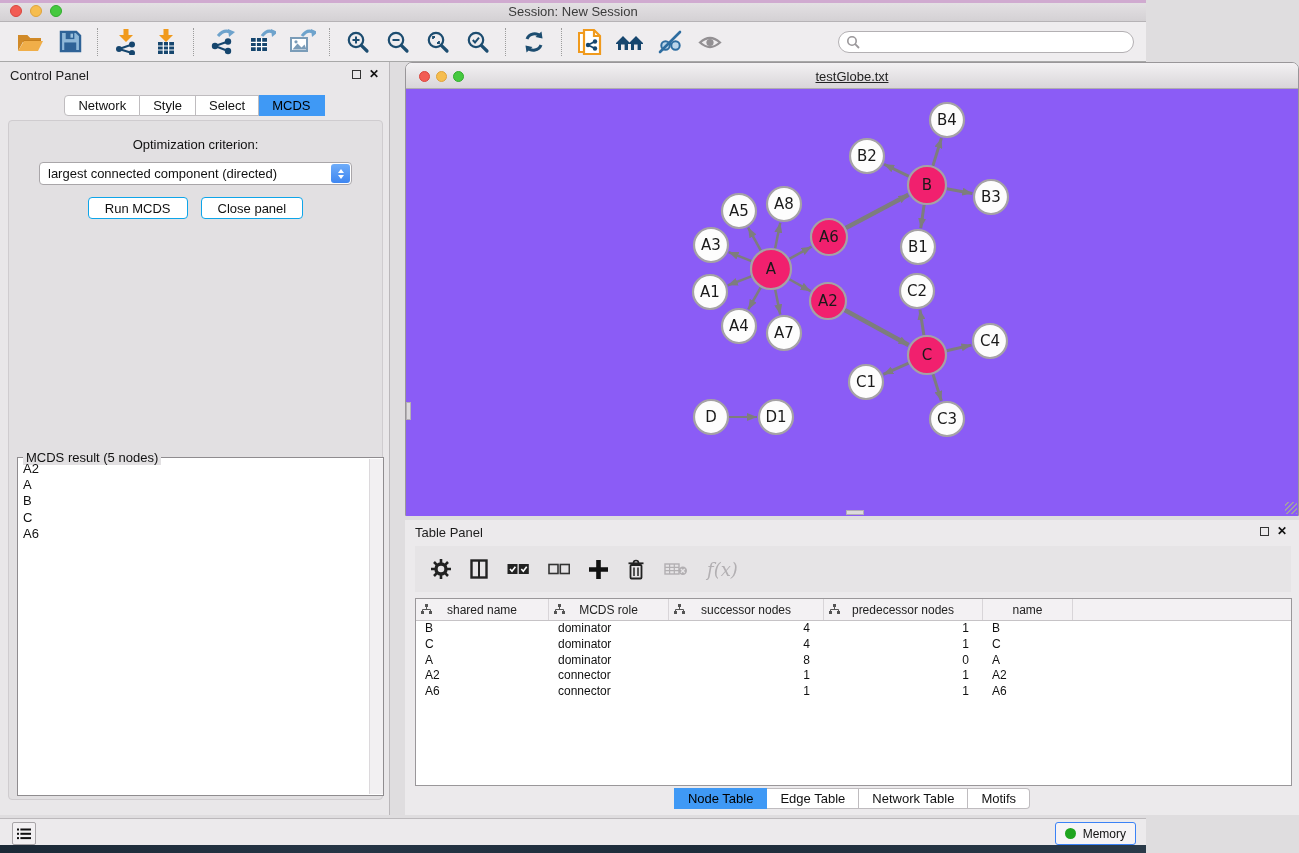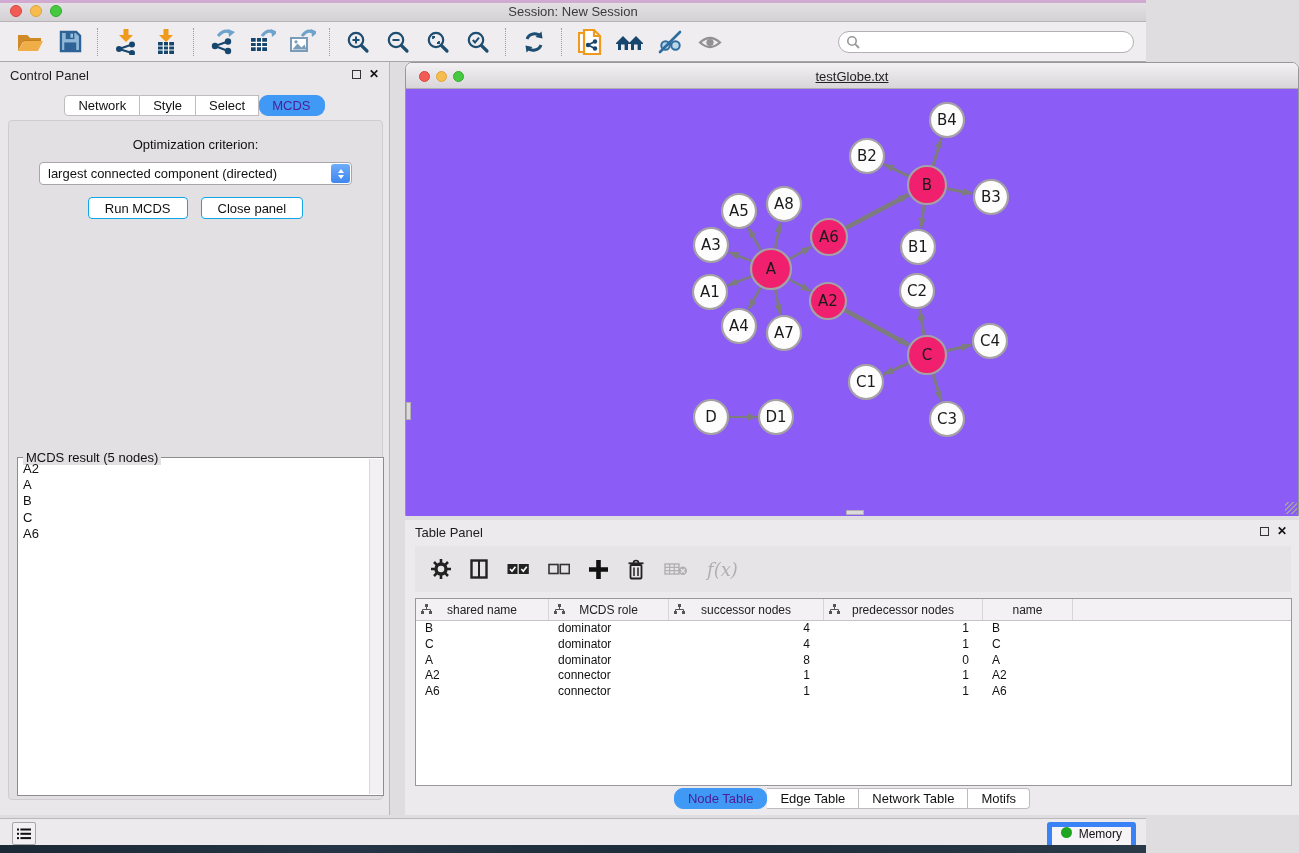--- a/index.html
+++ b/index.html
@@ -34,21 +34,21 @@
   .cp-title{position:absolute;left:10px;top:6px;font-size:13px;color:#1d1d1d;}
   .float-box{display:inline-block;width:9px;height:9px;border:1.5px solid #333;box-sizing:border-box;}
   .panel-close{font-size:12px;font-weight:bold;color:#111;line-height:10px;}
   .cp-float{position:absolute;right:28px;top:8px;}
   .cp-close{position:absolute;right:10px;top:7px;}
   .cp-tabs{position:absolute;left:0;top:33px;width:100%;display:flex;justify-content:center;}
   .seg-tab{background:#fff;border:1px solid #bfbcbf;border-left:none;padding:0 13px;height:21px;
     font-size:13px;line-height:20px;box-sizing:border-box;color:#111;}
   .seg-tab:first-child{border-left:1px solid #bfbcbf;border-radius:4px 0 0 4px;}
   .seg-tab:last-child{border-radius:0 4px 4px 0;}
-  .seg-tab.active{background:#3f99f5;border-color:#3f99f5;color:#4c1d95;border-radius:9px;}
+  .seg-tab.active{background:#3f99f5;border-color:#3f99f5;color:#000000;border-radius:0;}
   .cp-content{position:absolute;left:8px;top:58px;width:375px;height:680px;background:#e2e0e2;
     border:1px solid #cfcccf;border-radius:4px;box-sizing:border-box;}
   .opt-label{margin-top:16px;text-align:center;font-size:13px;color:#111;}
   .criterion-select{position:relative;margin:10px auto 0 auto;width:313px;height:23px;background:#fff;
     border:1px solid #a9a6a9;border-radius:4px;box-sizing:border-box;font-size:13px;line-height:21px;
     padding-left:8px;color:#111;}
   .select-stepper{position:absolute;right:1px;top:1px;width:19px;height:19px;border-radius:3px;
     background:linear-gradient(#6fadf9,#3e86f1);display:flex;flex-direction:column;align-items:center;justify-content:center;gap:2px;}
   .chev-up{width:0;height:0;border-left:3.5px solid transparent;border-right:3.5px solid transparent;border-bottom:4px solid #fff;}
   .chev-down{width:0;height:0;border-left:3.5px solid transparent;border-right:3.5px solid transparent;border-top:4px solid #fff;}
@@ -97,22 +97,22 @@
   .c0{width:133px;} .c1{width:120px;} .c2{width:155px;} .c3{width:159px;} .c4{width:90px;} .cf{flex:1;border-right:none !important;}
   .trow .al,.trow .c0,.trow .c1,.trow .c4{padding-left:9px;text-align:left;}
   .trow .ar{text-align:right;padding-right:14px;}
   .tp-tabs{position:absolute;left:0;width:100%;top:268px;display:flex;justify-content:center;}
 
   
   .status-bar{position:absolute;left:0;top:818px;width:100%;height:27px;background:#eceaec;
     border-top:1px solid #bcb9bc;box-sizing:border-box;}
   .list-btn{position:absolute;left:12px;top:3px;width:22px;height:21px;background:#f2f0f2;
     border:1px solid #a8a5a8;border-radius:2px;display:flex;align-items:center;justify-content:center;}
-  .memory-btn{position:absolute;right:10px;top:3px;height:21px;background:#f6f4f6;border:5px solid #3b82f6;
-    border-radius:3px;display:flex;align-items:flex-start;gap:7px;padding:0 9px;font-size:12px;color:#111;}
+  .memory-btn{position:absolute;right:10px;top:3px;height:21px;background:#f6f4f6;border:1px solid #3b82f6;
+    border-radius:3px;display:flex;align-items:center;gap:7px;padding:0 9px;font-size:12px;color:#111;}
   .mem-dot{width:11px;height:11px;border-radius:50%;background:#1fa51f;}
   .desktop-strip{position:absolute;left:0;top:845px;width:100%;height:8px;
     background:linear-gradient(90deg,#1b2936,#253545 30%,#1d2c3a 60%,#2a3a49);}
 </style>
 </head>
 <body>
 
 <div class="app">
 
   <div class="titlebar">

